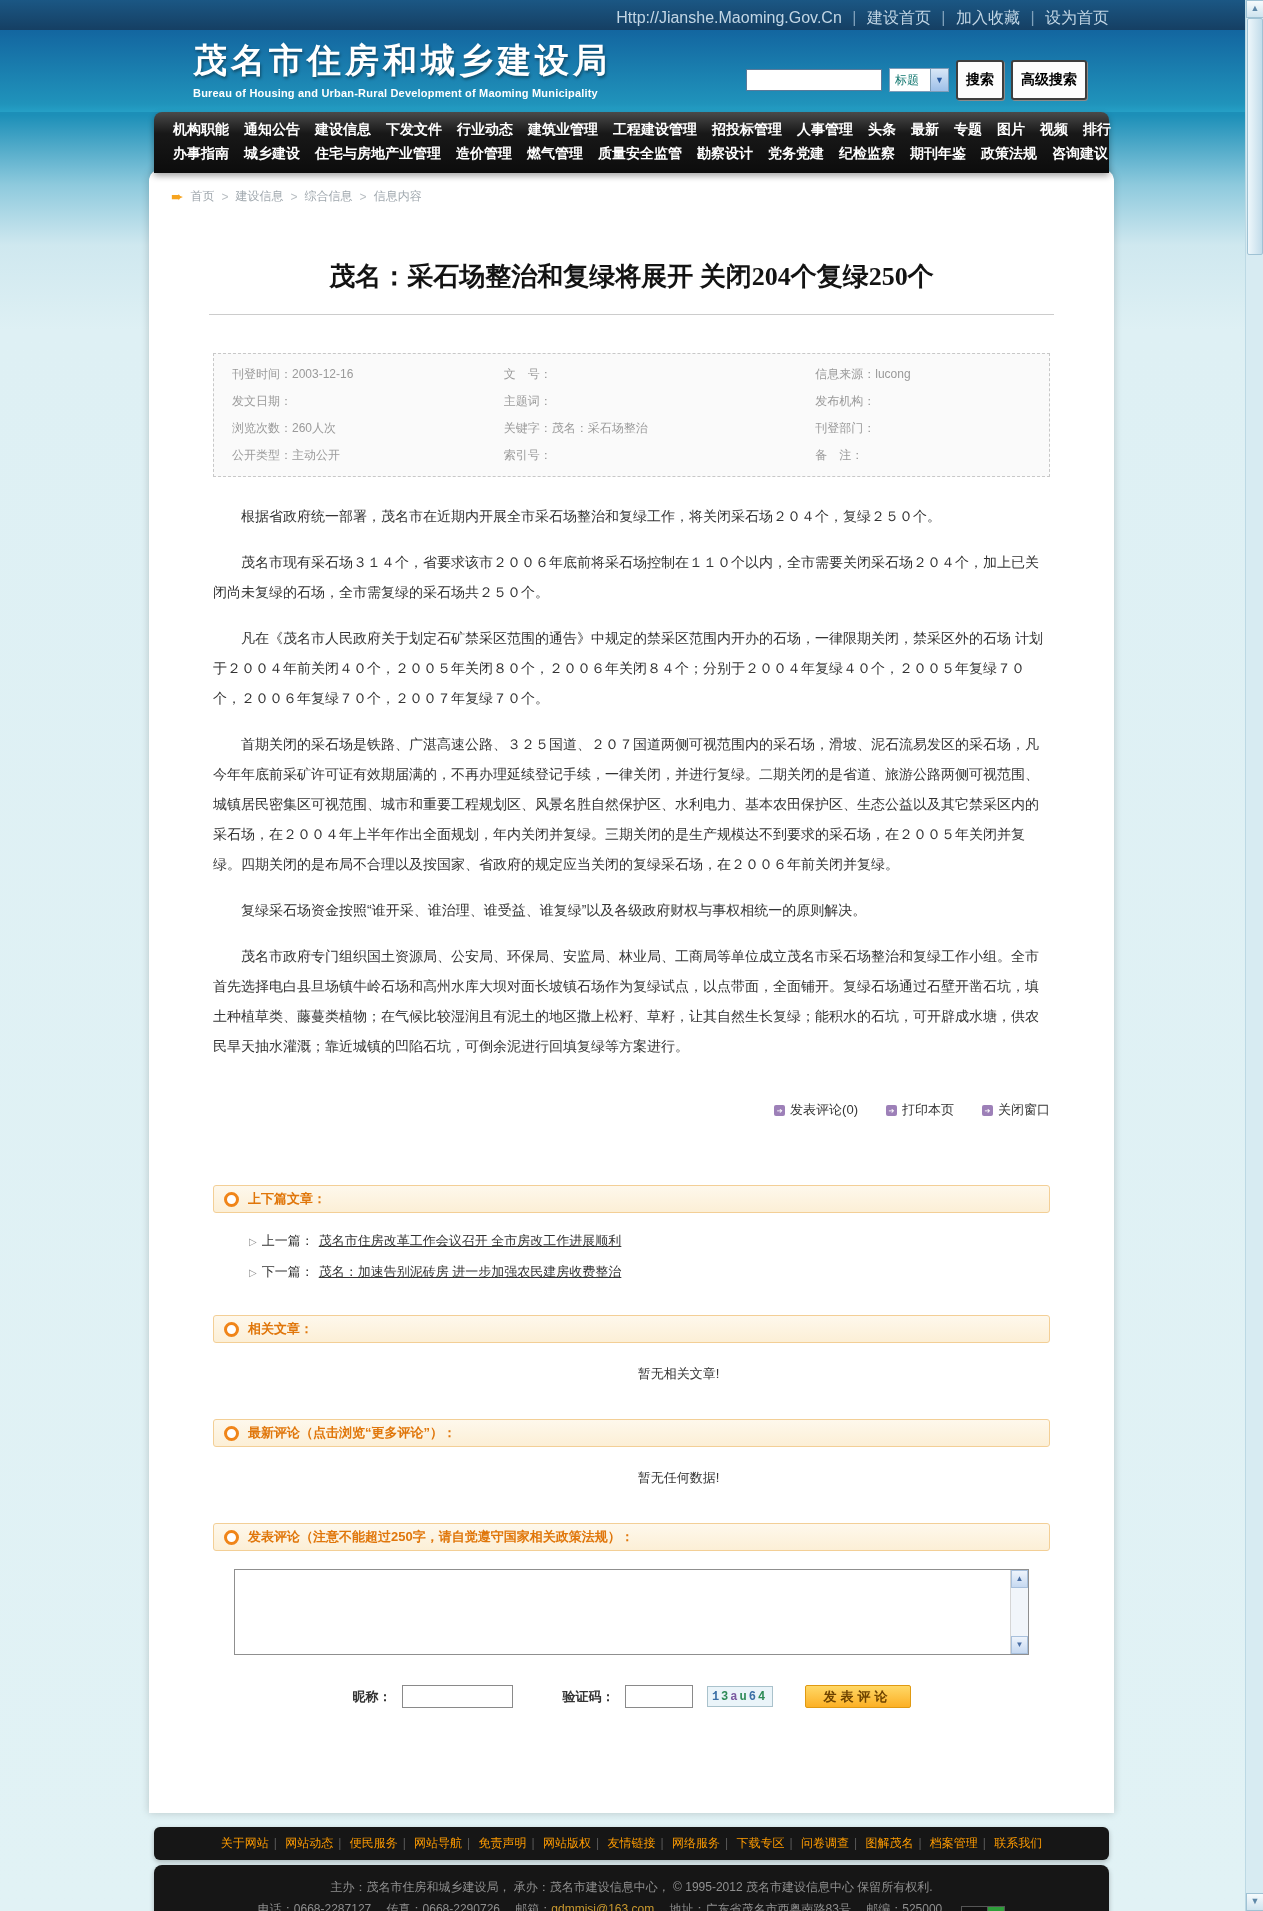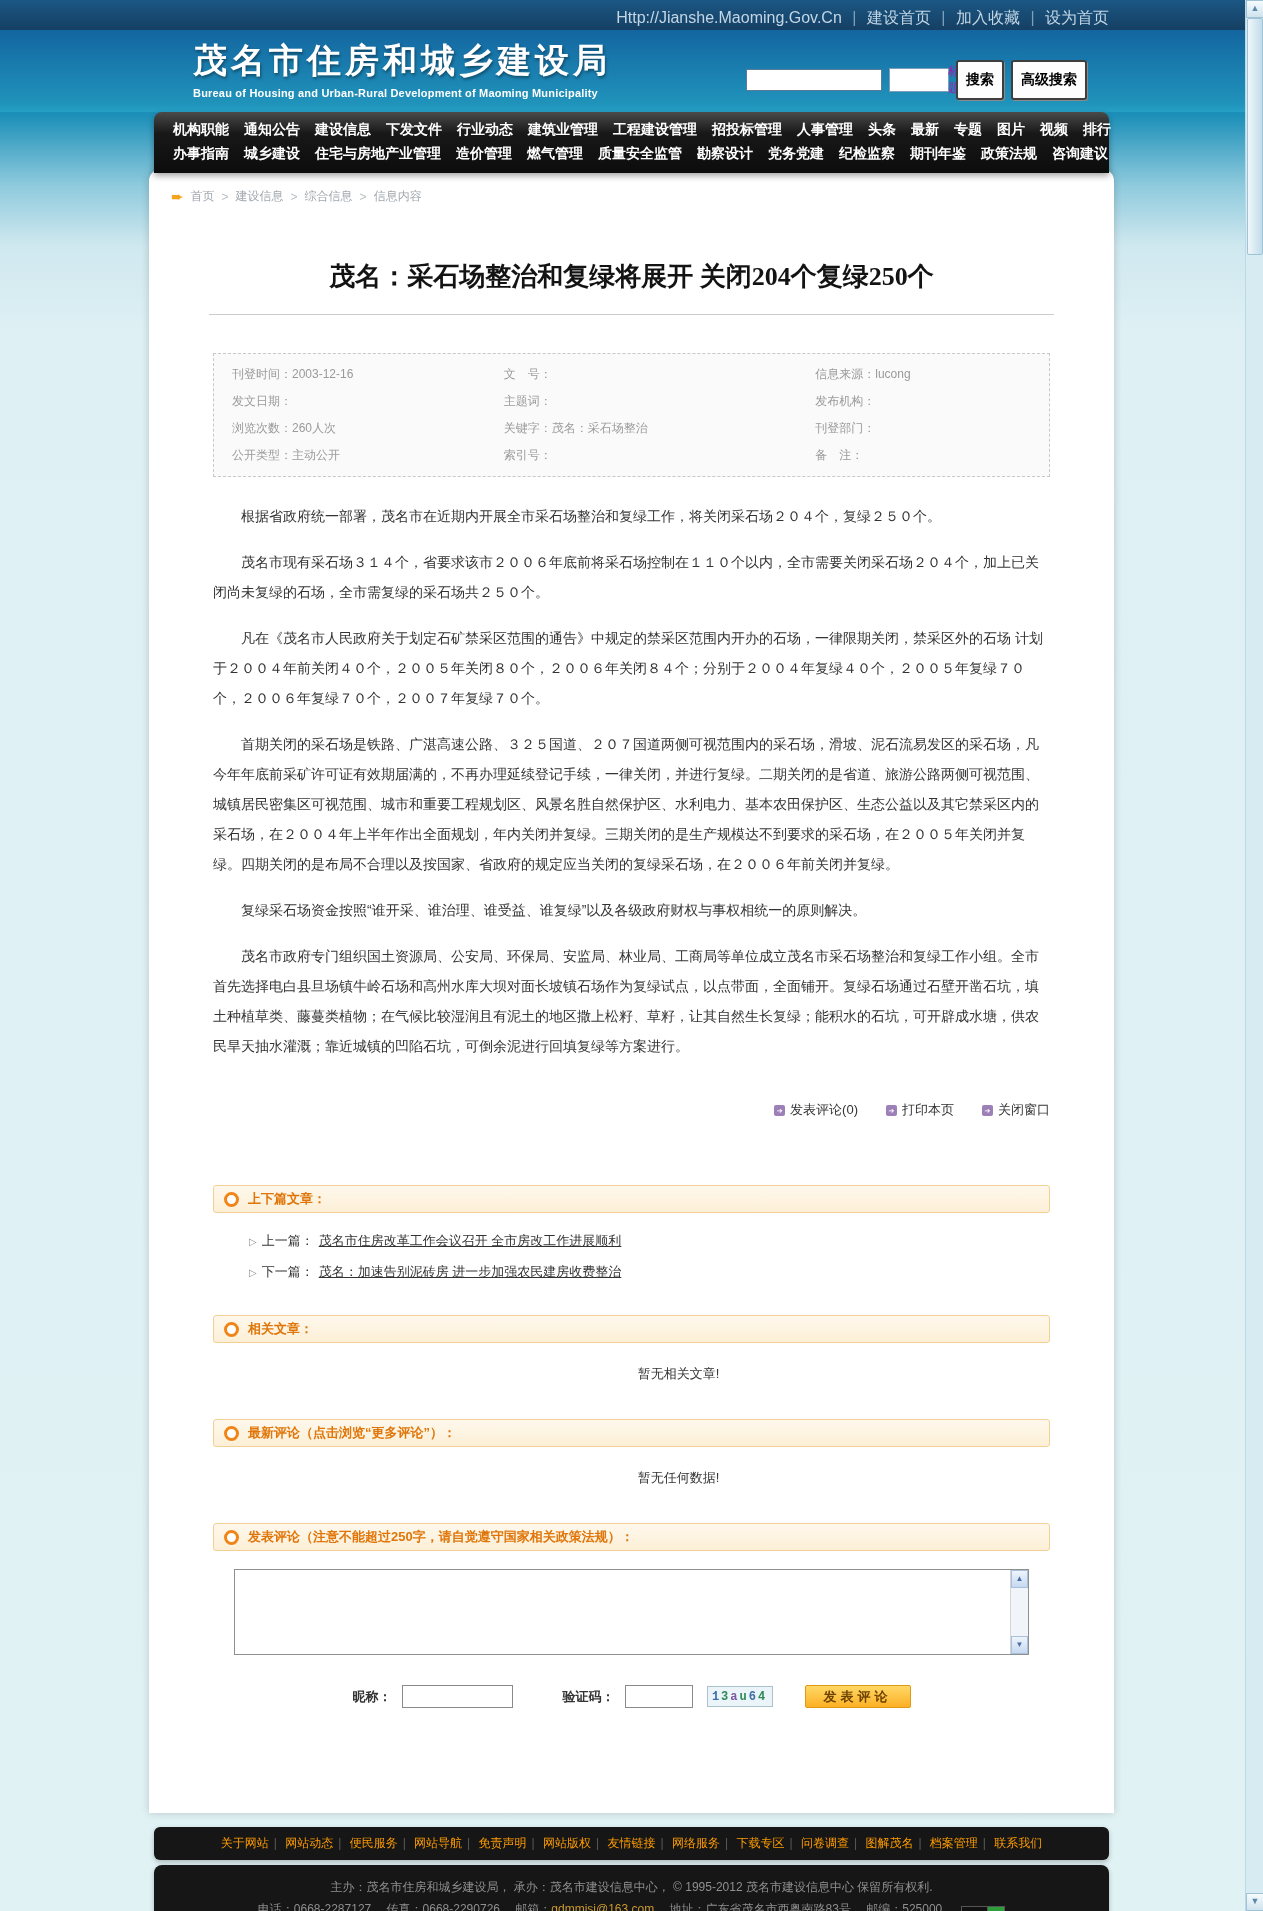--- a/index.html
+++ b/index.html
@@ -17,21 +17,21 @@
   .topstrip .sep{color:#7fa0ba;margin:0 6px;}
 
   
   .headerband{height:82px;background:linear-gradient(180deg,#1366a0 0%,#2093bb 90%,#25a0c6 100%);}
   .logo{position:absolute;left:39px;top:8px;color:#fff;}
   .logo h1{margin:0;font-size:34px;letter-spacing:4px;font-weight:bold;text-shadow:1px 2px 3px rgba(0,0,0,.4);}
   .logo .sub{font-size:11px;font-weight:bold;margin-top:3px;letter-spacing:.2px;}
   .searchbox{position:absolute;right:22px;bottom:12px;display:flex;align-items:center;gap:7px;}
   .searchbox input{width:128px;height:20px;border:1px solid #5a7a9a;background:#fff;padding:0 3px;font-size:12px;}
   .fselect{width:58px;height:22px;background:#fff;border:1px solid #7f9db9;display:flex;align-items:center;font-size:12px;}
-  .fselect .lab{flex:1;padding-left:13px;color:#a21caf;margin-left:45px;}
+  .fselect .lab{flex:1;padding-left:5px;color:#0f766e;}
   .fselect .arr{width:17px;height:100%;background:linear-gradient(#d9e7f7,#9dbfe8);border-left:1px solid #7f9db9;color:#2a5aa0;font-size:9px;display:flex;align-items:center;justify-content:center;}
   .winbtn{height:40px;background:#fdfdfd;border:2px solid #3e3e3e;border-radius:3px;font-weight:bold;font-size:14px;padding:0 8px;color:#000;box-shadow:1px 1px 0 #8a8a8a;display:flex;align-items:center;cursor:pointer;font-family:inherit;}
 
   
   .nav{width:955px;margin:0 auto;background:linear-gradient(180deg,#4a4a4a 0,#181818 35%,#0c0c0c 100%);border-radius:8px 8px 0 0;padding:6px 0 7px;box-shadow:0 3px 6px rgba(0,0,0,.35);position:relative;z-index:2;}
   .nav-row{display:flex;gap:15px;padding:3px 19px;white-space:nowrap;}
   .nav-item{color:#fff;font-weight:bold;font-size:14px;text-decoration:none;}
 
   
   .content{width:965px;margin:0 auto;background:#fff;border-radius:12px 12px 0 0;position:relative;z-index:1;margin-top:-4px;padding-top:4px;box-shadow:0 0 8px rgba(0,0,0,.18);padding-bottom:105px;}

